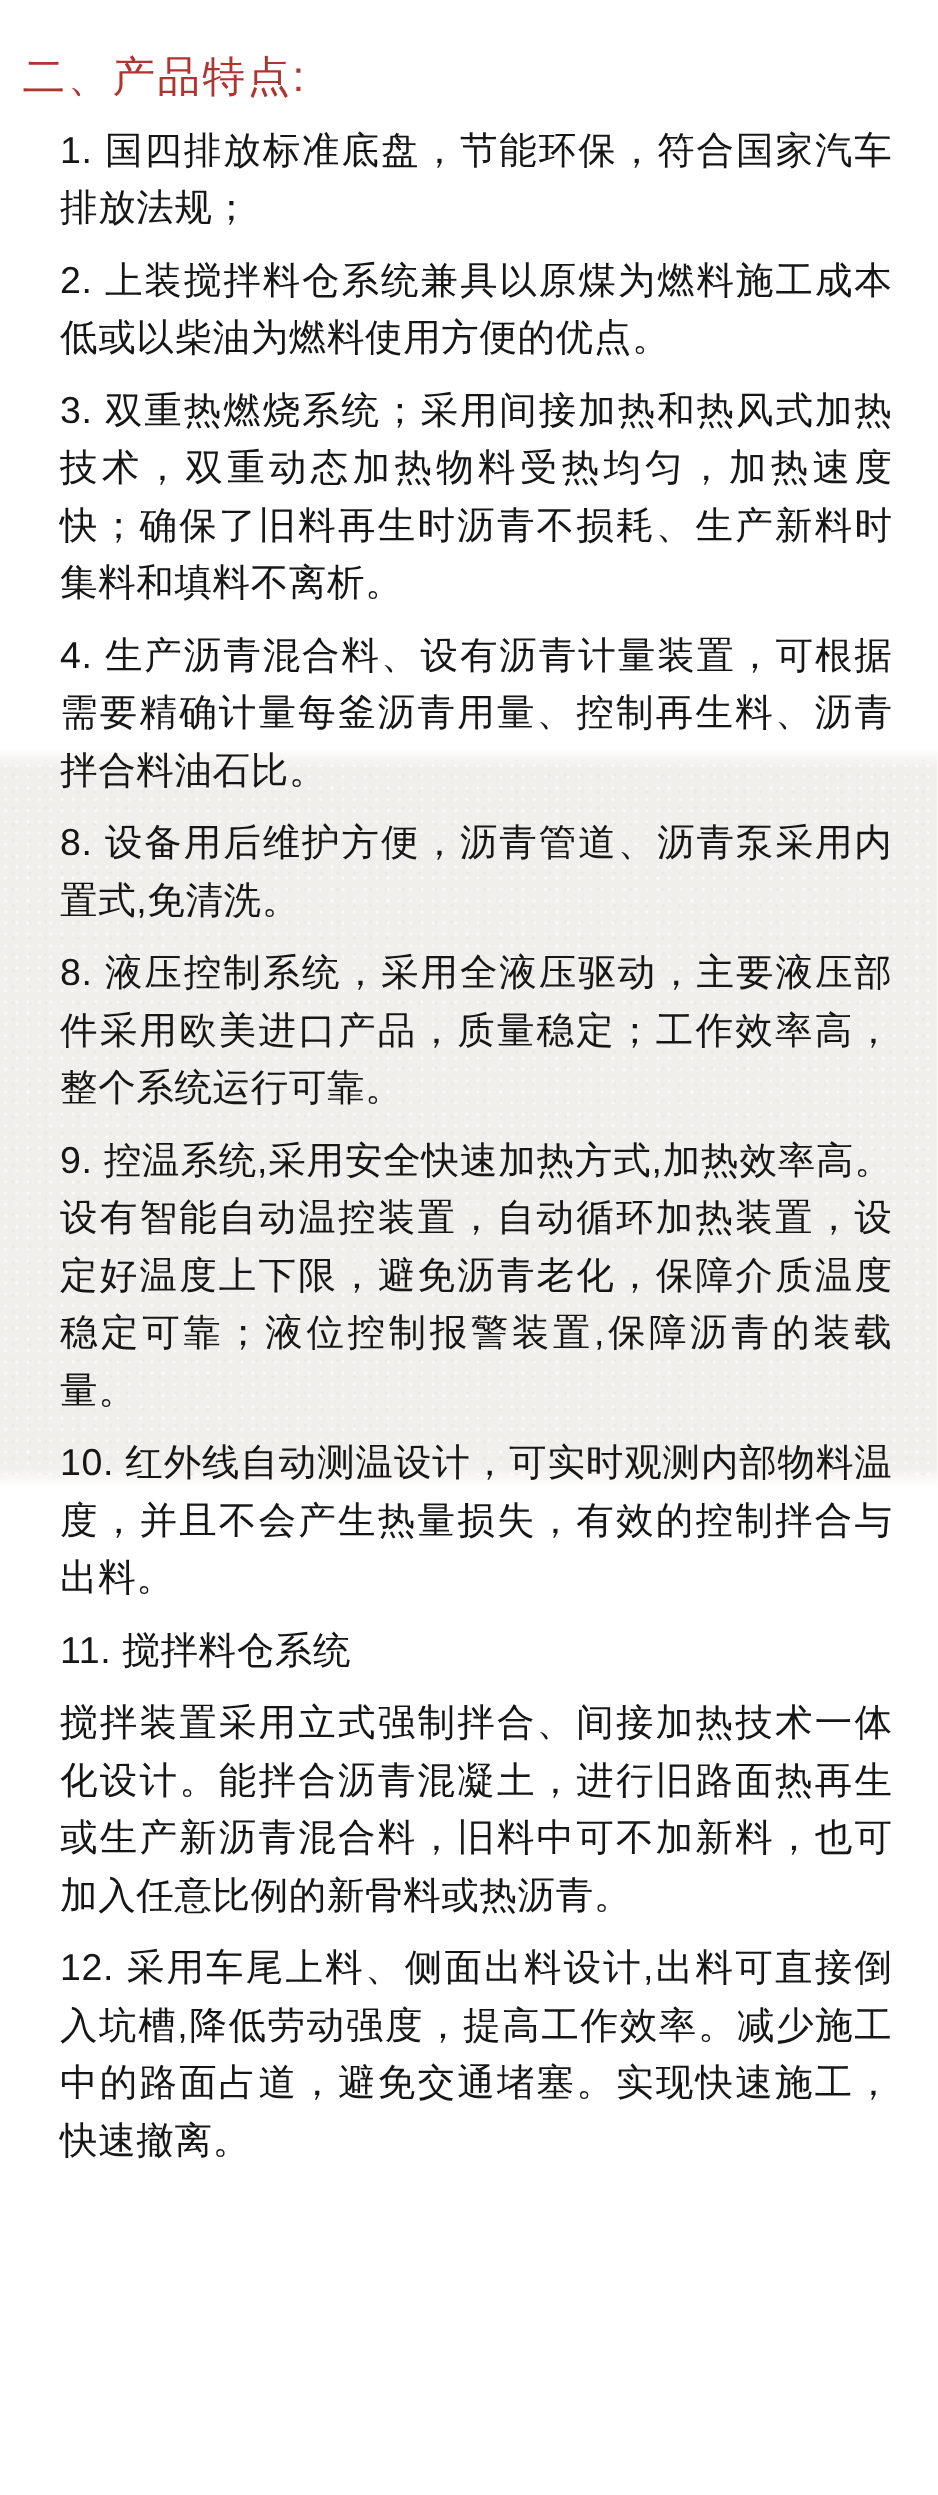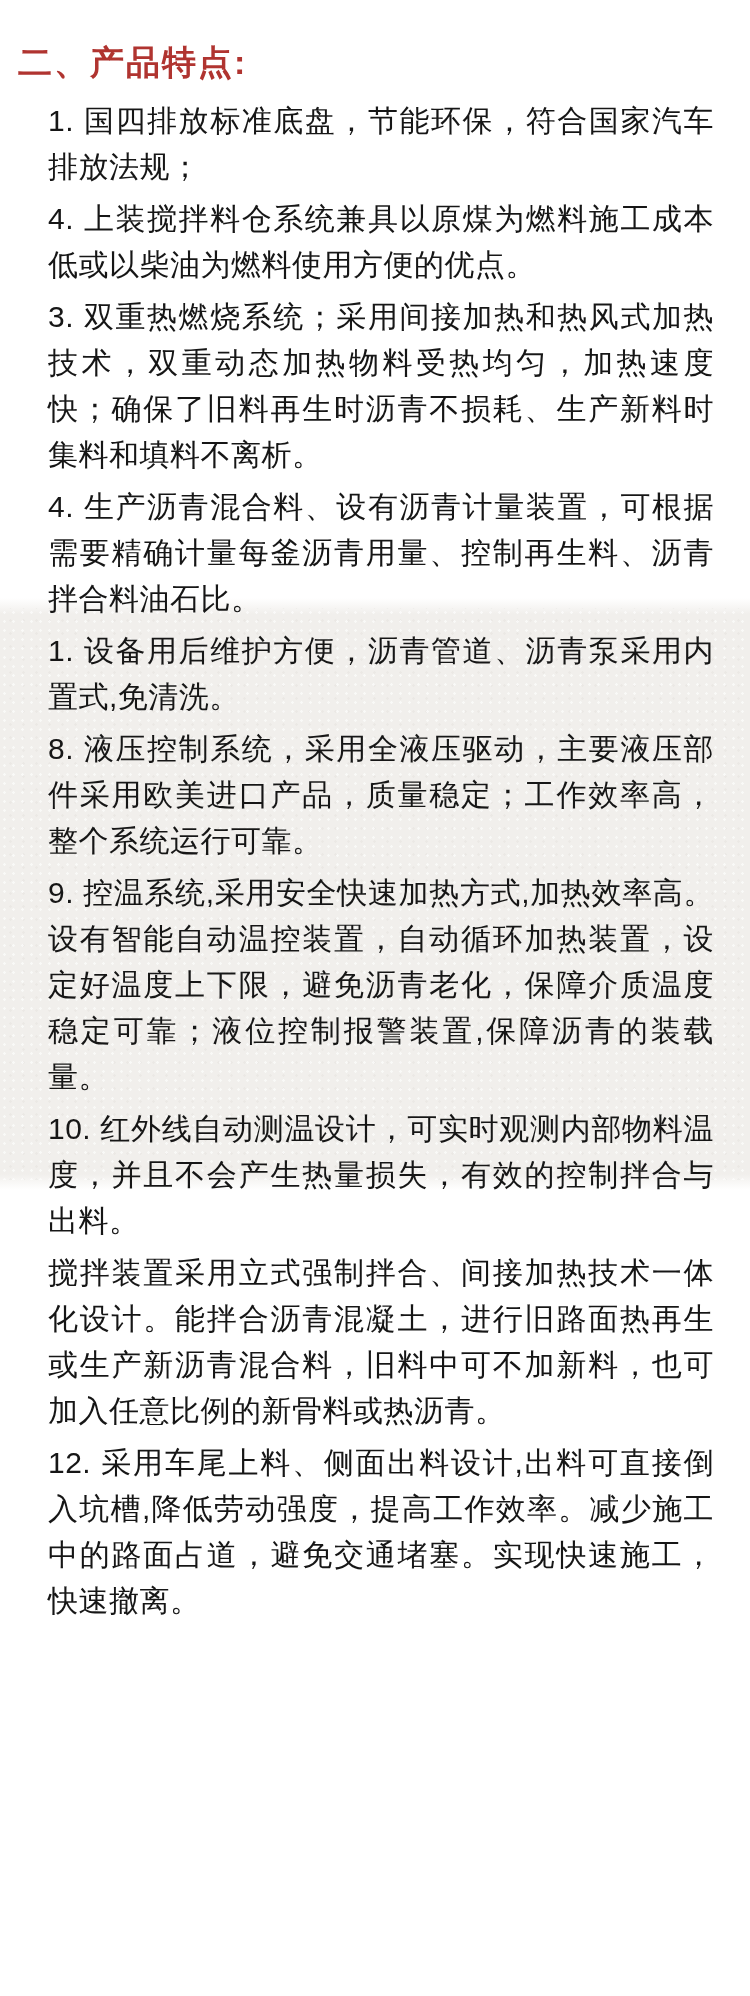--- a/index.html
+++ b/index.html
@@ -39,51 +39,52 @@
     background-position: 0 0, 4px 6px;
   }
   .page-content {
     position: relative;
     z-index: 1;
   }
   .heading {
     margin: 42px 0 0 18px;
     font-size: 34px;
     line-height: 40px;
-    font-weight: bold;
+    font-weight: normal;
     letter-spacing: 2px;
     color: var(--color-heading, #b03430);
   }
   .feature-list {
     margin-top: 16px;
   }
   .feature-list p {
-    margin: 0 36px 6px 48px;
+    margin: 12px 36px 6px 48px;
     font-size: 30px;
     line-height: 46px;
     color: var(--color-body_text, #161616);
     text-align: justify;
     text-justify: inter-character;
     word-break: break-all;
     letter-spacing: 0.5px;
   }
 </style>
 </head>
 <body>
 
 <div class="texture-band"></div>
 
 <div class="page-content">
   <h1 class="heading">二、产品特点:</h1>
 
   <div class="feature-list">
     <p>1. 国四排放标准底盘，节能环保，符合国家汽车排放法规；</p>
-    <p>4. 上装搅拌料仓系统兼具以原煤为燃料施工成本低或以柴油为燃料使用方便的优点。</p>
+    <p>2. 上装搅拌料仓系统兼具以原煤为燃料施工成本低或以柴油为燃料使用方便的优点。</p>
     <p>3. 双重热燃烧系统；采用间接加热和热风式加热技术，双重动态加热物料受热均匀，加热速度快；确保了旧料再生时沥青不损耗、生产新料时集料和填料不离析。</p>
     <p>4. 生产沥青混合料、设有沥青计量装置，可根据需要精确计量每釜沥青用量、控制再生料、沥青拌合料油石比。</p>
-    <p>1. 设备用后维护方便，沥青管道、沥青泵采用内置式,免清洗。</p>
+    <p>8. 设备用后维护方便，沥青管道、沥青泵采用内置式,免清洗。</p>
     <p>8. 液压控制系统，采用全液压驱动，主要液压部件采用欧美进口产品，质量稳定；工作效率高，整个系统运行可靠。</p>
     <p>9. 控温系统,采用安全快速加热方式,加热效率高。设有智能自动温控装置，自动循环加热装置，设定好温度上下限，避免沥青老化，保障介质温度稳定可靠；液位控制报警装置,保障沥青的装载量。</p>
     <p>10. 红外线自动测温设计，可实时观测内部物料温度，并且不会产生热量损失，有效的控制拌合与出料。</p>
+    <p>11. 搅拌料仓系统</p>
     <p>搅拌装置采用立式强制拌合、间接加热技术一体化设计。能拌合沥青混凝土，进行旧路面热再生或生产新沥青混合料，旧料中可不加新料，也可加入任意比例的新骨料或热沥青。</p>
     <p>12. 采用车尾上料、侧面出料设计,出料可直接倒入坑槽,降低劳动强度，提高工作效率。减少施工中的路面占道，避免交通堵塞。实现快速施工，快速撤离。</p>
   </div>
 </div>
 
 </body></html>

